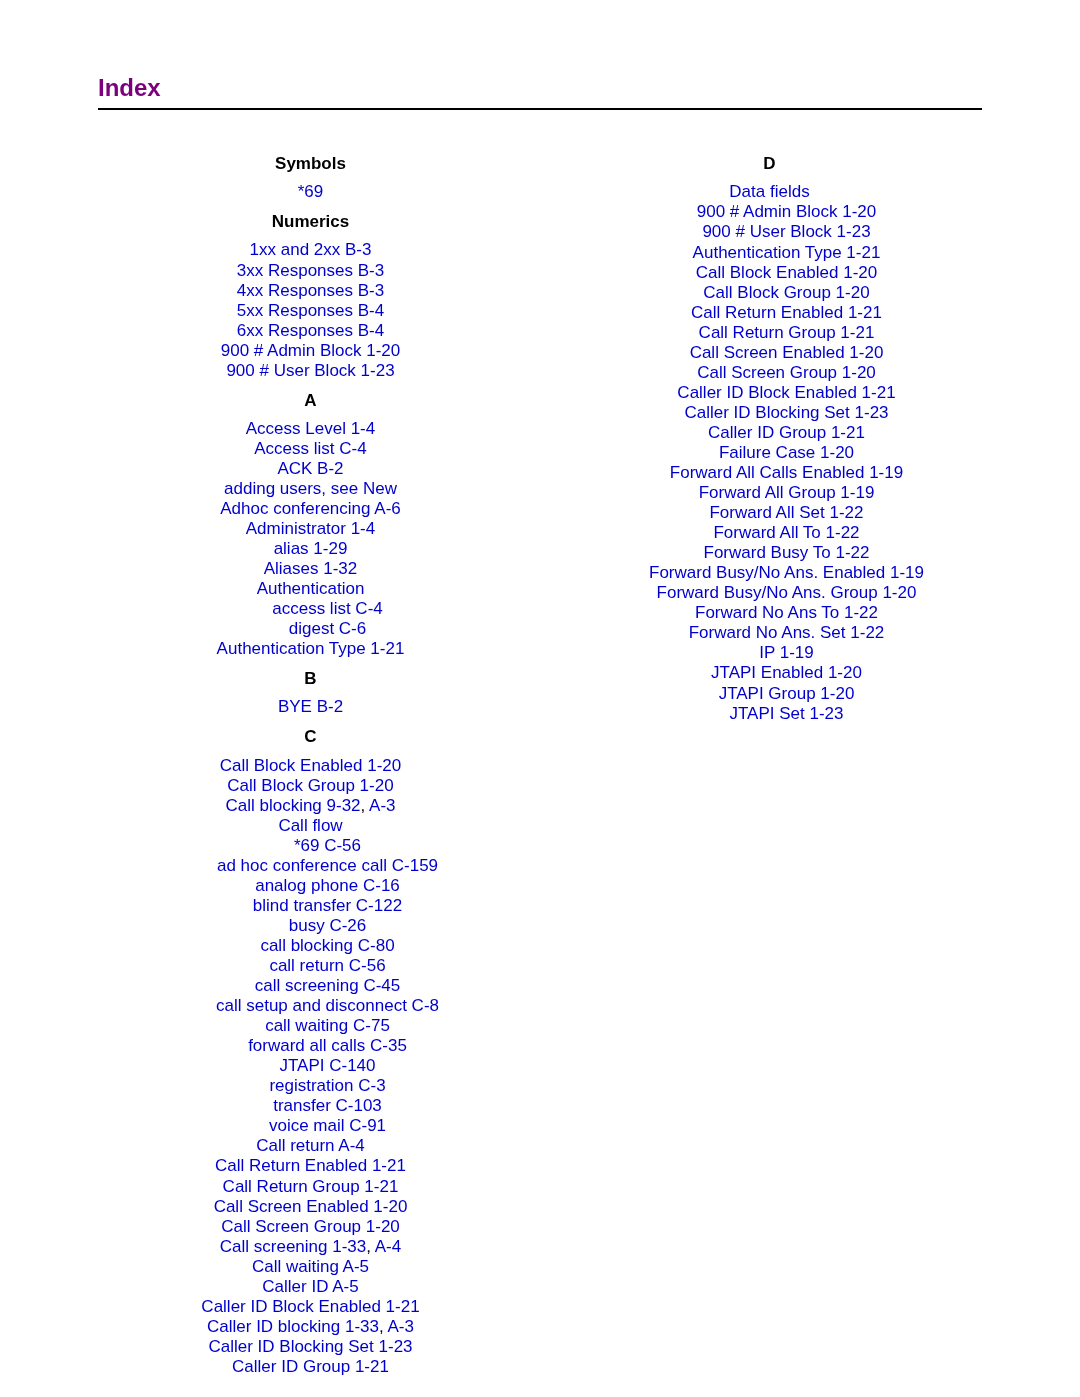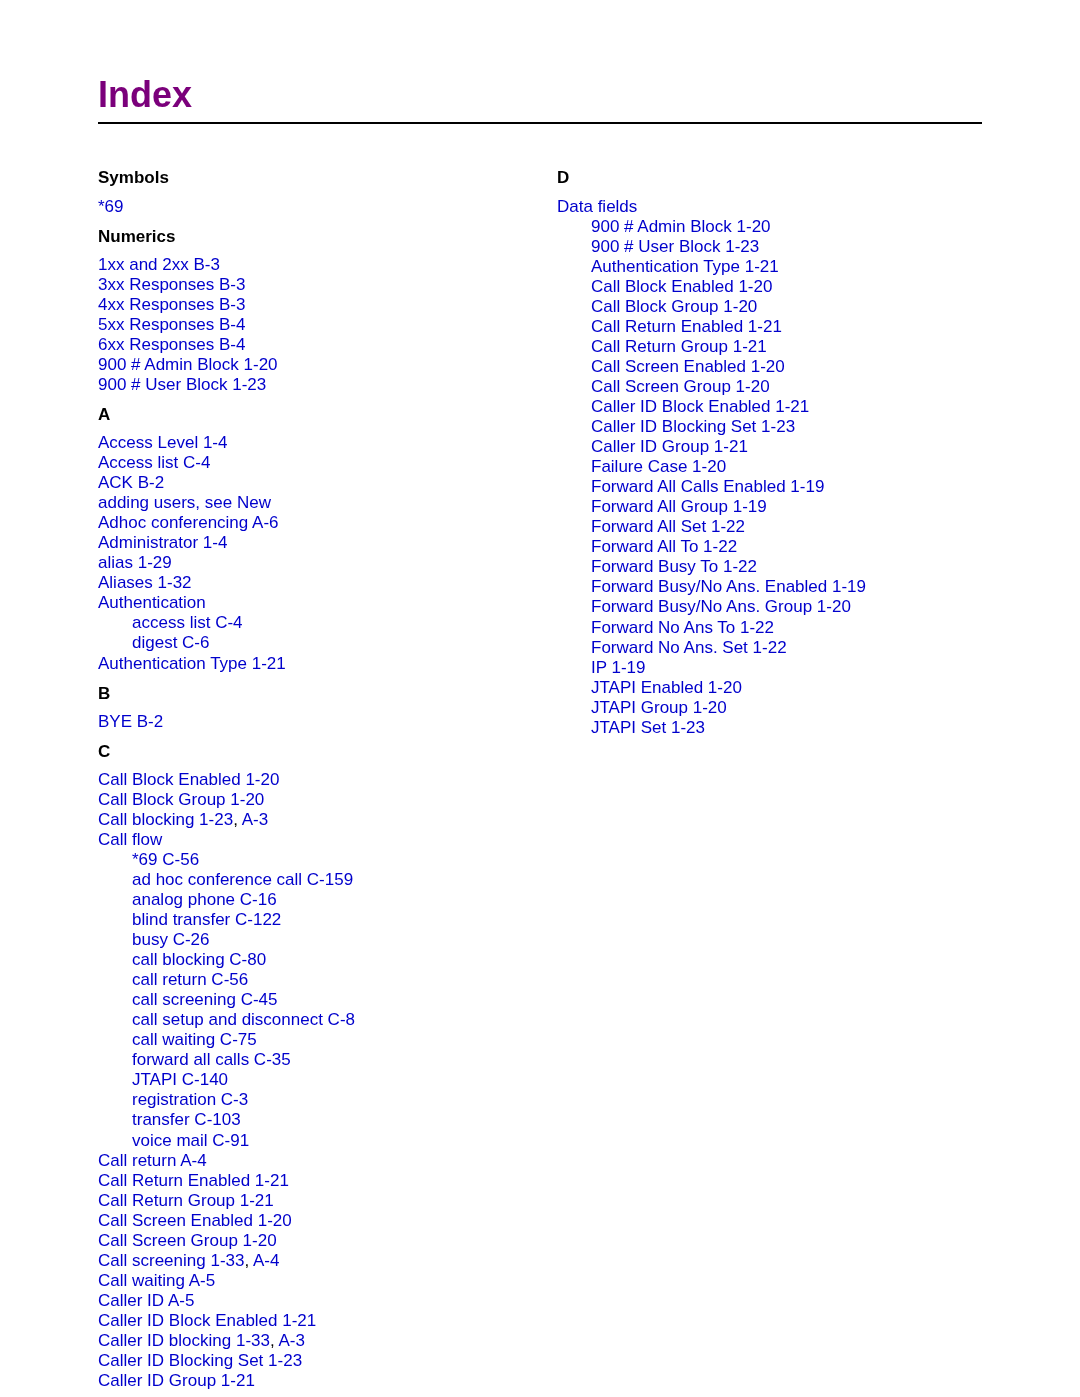--- a/index.html
+++ b/index.html
@@ -7,38 +7,39 @@
     background: #fff;
     margin: 0;
     padding: 50px 60px 60px 98px;
     width: 1080px;
     box-sizing: border-box;
     font-size: 17px;
     line-height: 1.18;
   }
   .title {
     color: #7b007b;
-    font-size: 36px;
+    font-size: 24px;
     font-weight: bold;
     margin: 24px 0 6px 0;
   }
   .rule {
     border: 0;
     border-top: 2px solid #000;
     margin: 0 0 44px 0;
     width: 884px;
   }
   .cols {
     column-count: 2;
     column-gap: 34px;
     width: 884px;
   }
   .section {
     break-inside: avoid;
     margin-bottom: 10px;
+    text-align: center;
   }
   .section-head {
     font-weight: bold;
     color: #000;
     margin: 0 0 8px 0;
   }
   .entry {
     color: #0000cc;
   }
   .sub {
@@ -89,21 +90,21 @@
       <div class="entry"><a href="#" class="idx">Authentication Type  1-21</a></div>
     </div>
     <div class="section">
       <div class="section-head">B</div>
       <div class="entry"><a href="#" class="idx">BYE  B-2</a></div>
     </div>
     <div class="section">
       <div class="section-head">C</div>
       <div class="entry"><a href="#" class="idx">Call Block Enabled  1-20</a></div>
       <div class="entry"><a href="#" class="idx">Call Block Group  1-20</a></div>
-      <div class="entry"><a href="#" class="idx">Call blocking  1-23</a><span class="sep">, </span><a href="#" class="idx">A-3</a></div>
+      <div class="entry"><a href="#" class="idx">Call blocking  9-32</a><span class="sep">, </span><a href="#" class="idx">A-3</a></div>
       <div class="entry"><a href="#" class="idx">Call flow</a></div>
       <div class="entry sub"><a href="#" class="idx">*69  C-56</a></div>
       <div class="entry sub"><a href="#" class="idx">ad hoc conference call  C-159</a></div>
       <div class="entry sub"><a href="#" class="idx">analog phone  C-16</a></div>
       <div class="entry sub"><a href="#" class="idx">blind transfer  C-122</a></div>
       <div class="entry sub"><a href="#" class="idx">busy  C-26</a></div>
       <div class="entry sub"><a href="#" class="idx">call blocking  C-80</a></div>
       <div class="entry sub"><a href="#" class="idx">call return  C-56</a></div>
       <div class="entry sub"><a href="#" class="idx">call screening  C-45</a></div>
       <div class="entry sub"><a href="#" class="idx">call setup and disconnect  C-8</a></div>

